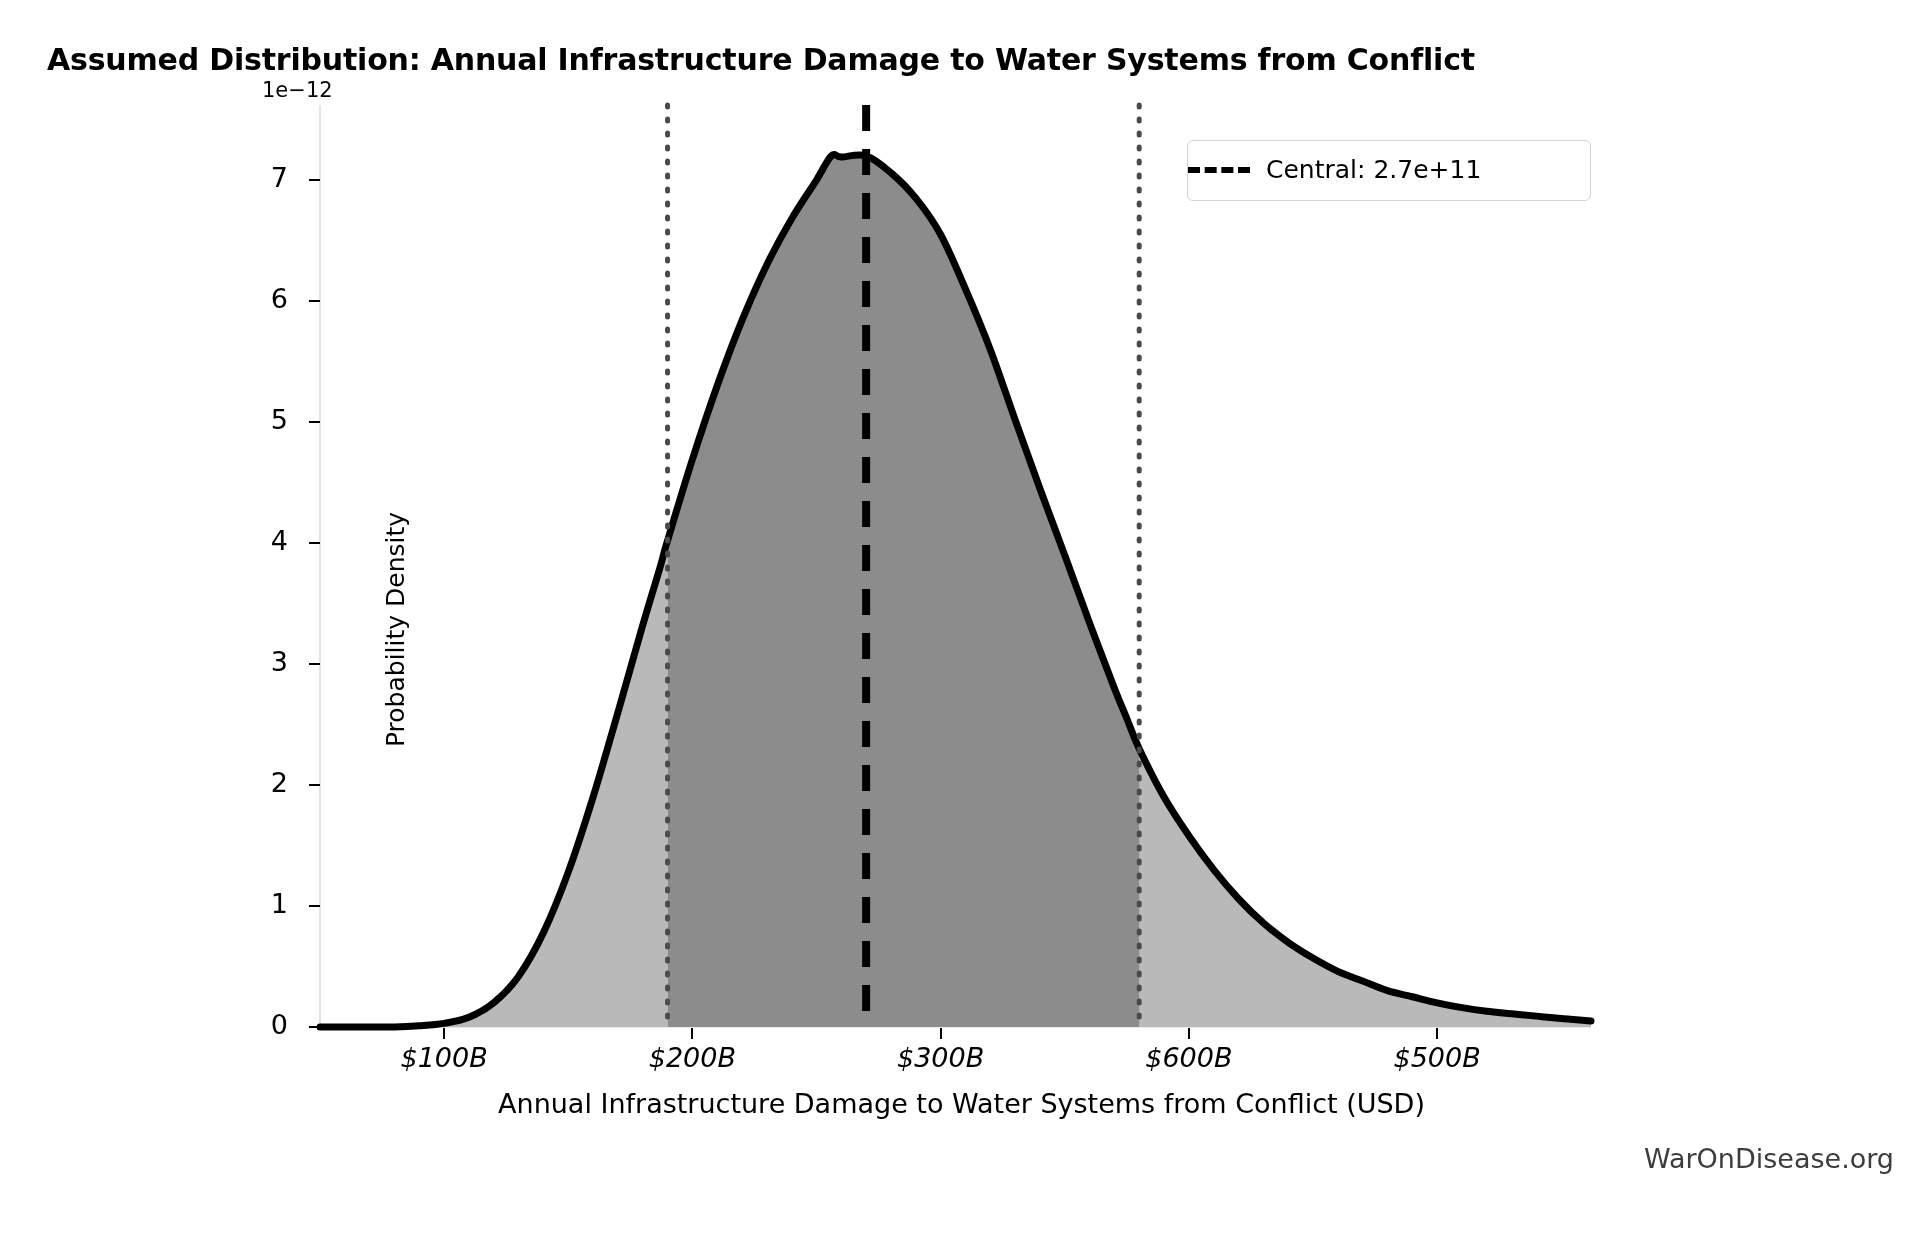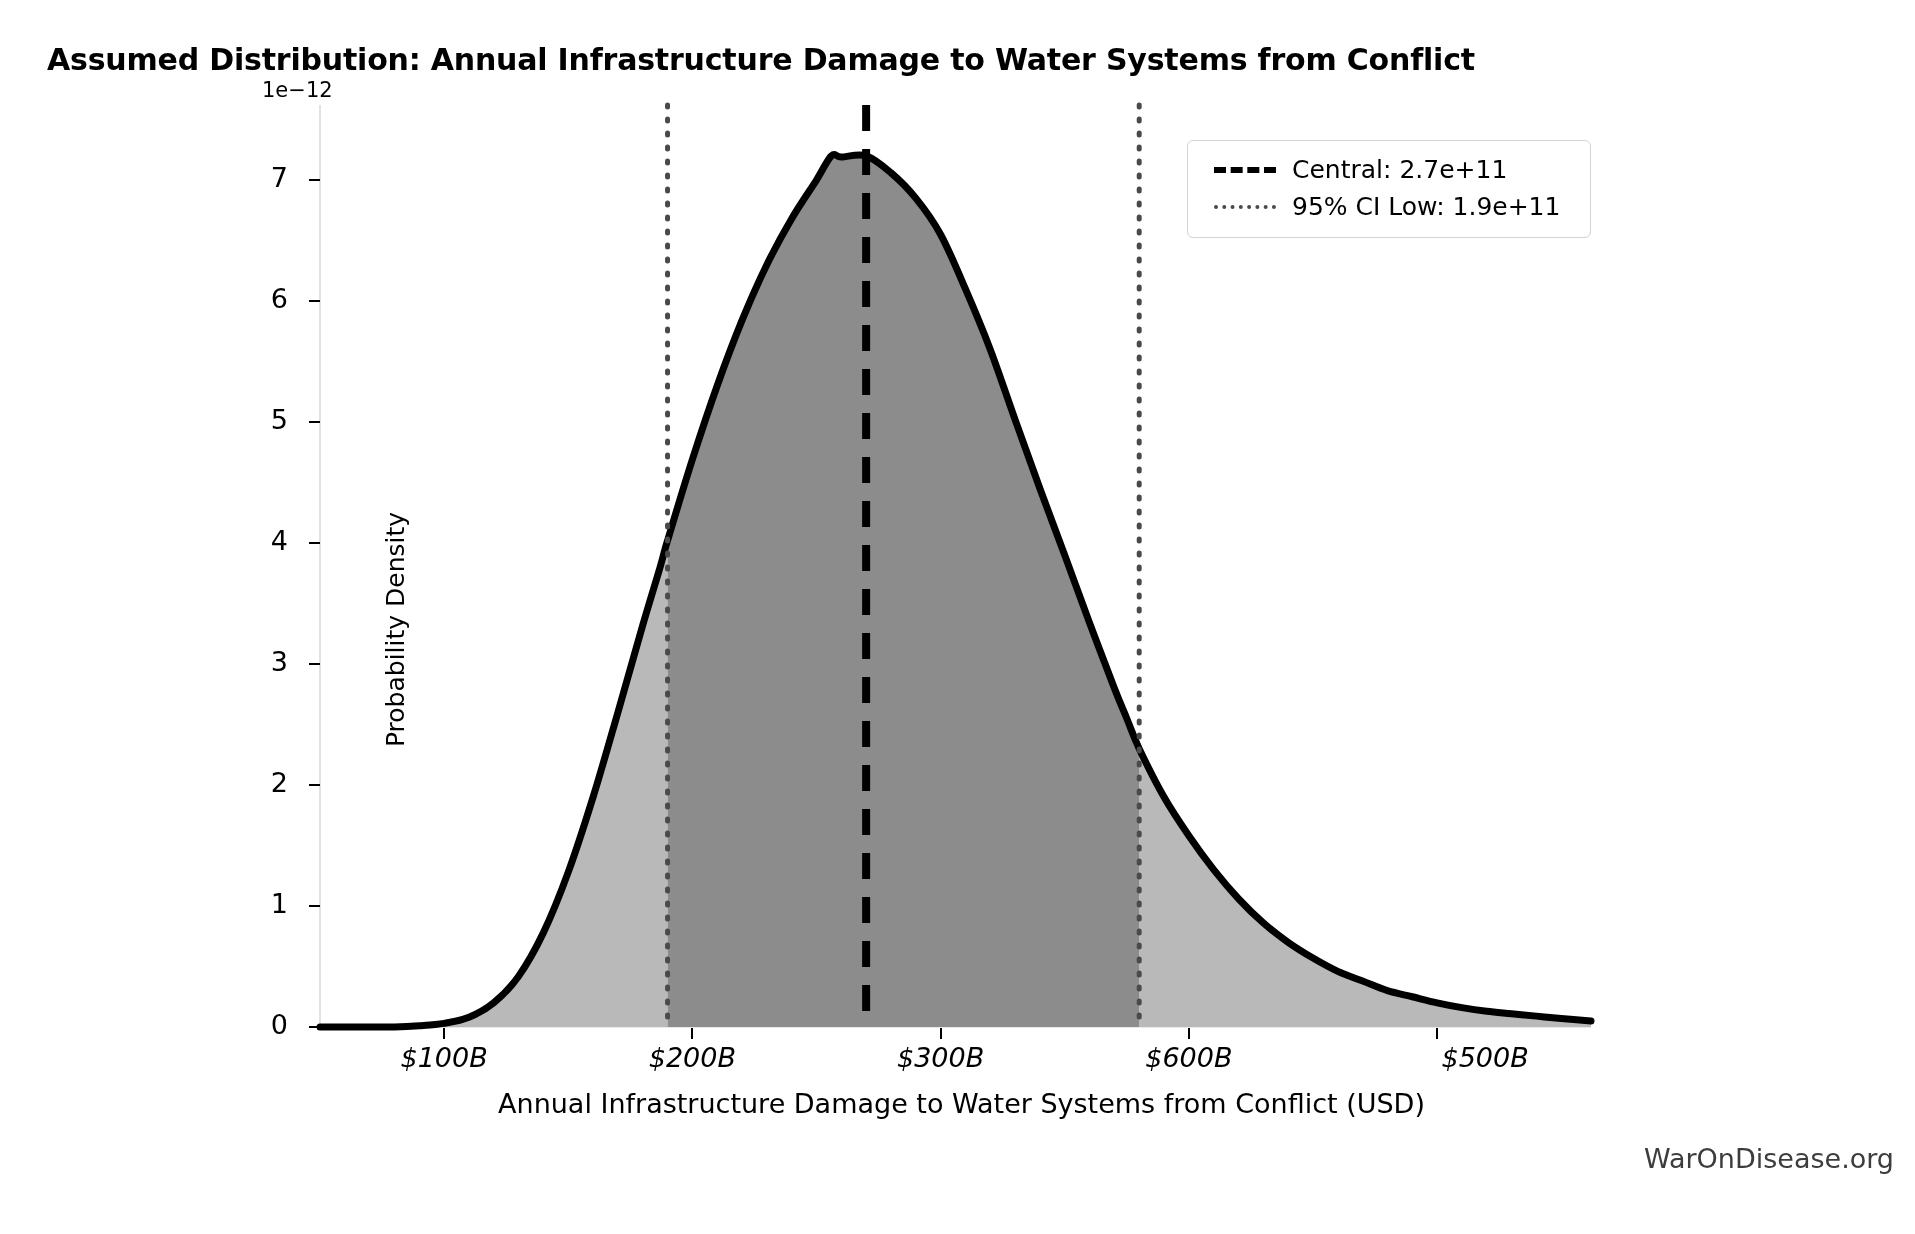--- a/index.html
+++ b/index.html
@@ -140,21 +140,21 @@
   
   #legend {
     position: absolute;
     left: 1187px;
     top: 140px;
     width: 404px;
     box-sizing: border-box;
     border: 1.5px solid #d4d4d4;
     border-radius: 6px;
     background: #ffffff;
-    padding: 10px 14px 12px 26px;
+    padding: 10px 14px 12px 0;
   }
   .legend-row {
     display: flex;
     align-items: center;
     height: 37px;
   }
   .legend-sample {
     width: 62px;
     height: 20px;
     margin-right: 16px;
@@ -232,21 +232,21 @@
   <div id="xtick-container">
       <div class="xtick-mark" style="left: 443.121px;"></div>
       <div class="xtick-label" style="left: 444.121px;">$100B</div>
       <div class="xtick-mark" style="left: 691.363px;"></div>
       <div class="xtick-label" style="left: 692.363px;">$200B</div>
       <div class="xtick-mark" style="left: 939.605px;"></div>
       <div class="xtick-label" style="left: 940.605px;">$300B</div>
       <div class="xtick-mark" style="left: 1187.85px;"></div>
       <div class="xtick-label" style="left: 1188.85px;">$600B</div>
       <div class="xtick-mark" style="left: 1436.09px;"></div>
-      <div class="xtick-label" style="left: 1437.09px; margin-left: 48px;">$500B</div>
+      <div class="xtick-label" style="left: 1437.09px;">$500B</div>
     </div>
 
   <div id="plot-area">
     <svg id="plot-svg" viewBox="0 0 1270 922" preserveAspectRatio="none">
         <defs>
           <clipPath id="clip-left">
             <rect x="-20" y="-20" width="367.5390625" height="962"></rect>
           </clipPath>
           <clipPath id="clip-mid">
             <rect x="347.5390625" y="-20" width="471.66015625" height="962"></rect>
@@ -271,22 +271,16 @@
 
   <div id="x-axis-title">Annual Infrastructure Damage to Water Systems from Conflict (USD)</div>
 
   <div id="legend">
     <div class="legend-row">
       <span class="legend-sample">
         <span class="dash-sample"></span>
       </span>
       <span class="legend-label">Central: 2.7e+11</span>
     </div>
-    <div class="legend-row">
-      <span class="legend-sample">
-        <span class="dot-sample"></span>
-      </span>
-      <span class="legend-label">95% CI Low: 1.9e+11</span>
-    </div>
   </div>
 
   <div id="watermark">WarOnDisease.org</div>
 </div>
 
 </body></html>

